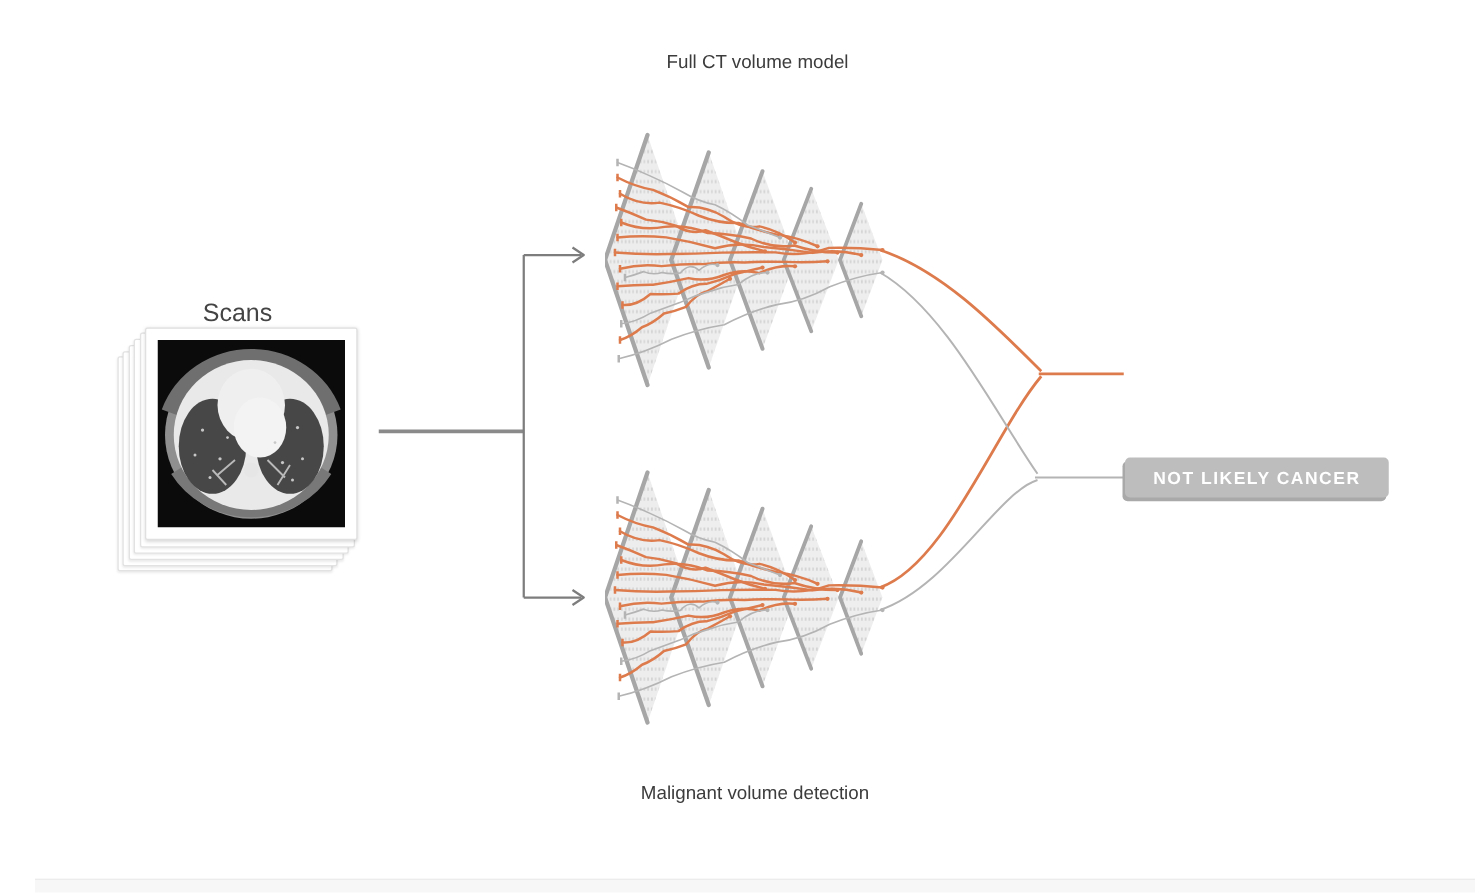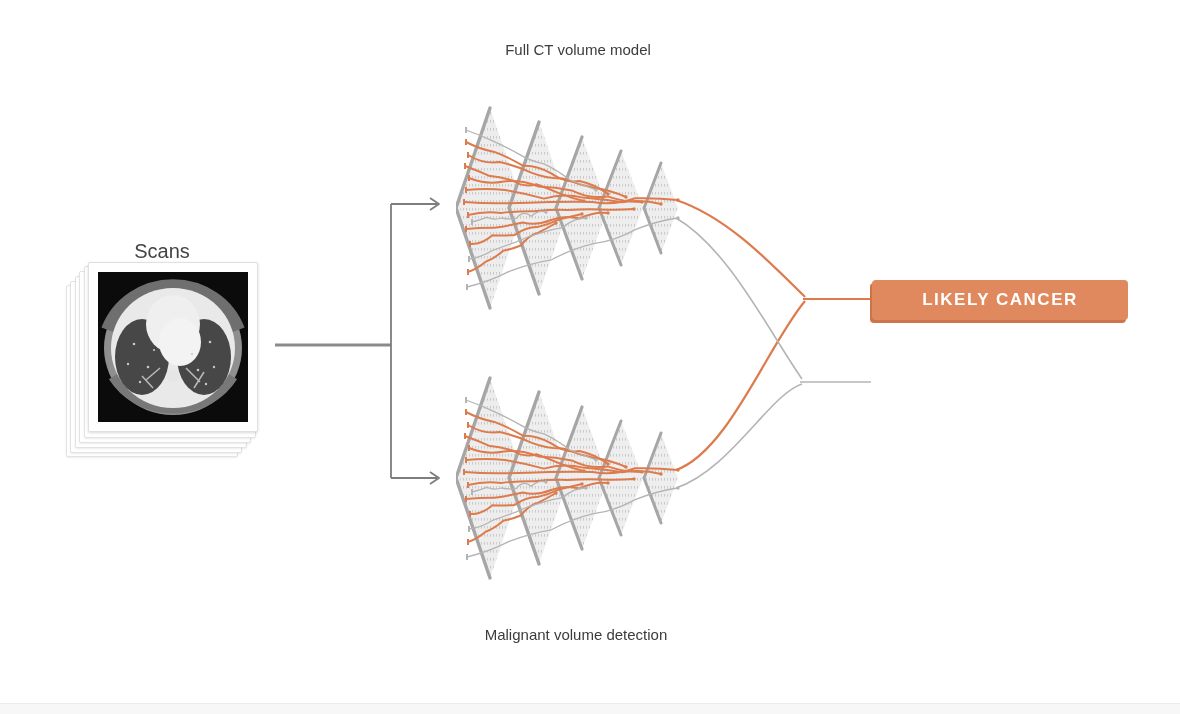--- a/index.html
+++ b/index.html
@@ -1,17 +1,17 @@
 <!DOCTYPE html>
 <html><head>
 <meta charset="utf-8">
 <style>
   html,body{margin:0;padding:0;background:#ffffff;}
   body{width:1180px;height:714px;font-family:"Liberation Sans",sans-serif;overflow:hidden;}
-  .stage{position:relative;width:1020px;height:714px;background:#ffffff;}
+  .stage{position:relative;width:1020px;height:714px;background:#ffffff;margin-left:28px;}
 
   .label{position:absolute;color:#3c3c3c;font-size:15px;white-space:nowrap;transform:translateX(-50%);}
   .label-top{left:578px;top:41px;}
   .label-bottom{left:576px;top:626px;}
   .label-scans{left:162px;top:240px;font-size:20px;color:#444;}
 
   
   .scan-stack{position:absolute;left:88px;top:262px;width:170px;height:170px;}
   .stack-layer{position:absolute;width:170px;height:170px;background:#fff;
     border:1px solid #e2e2e2;border-radius:2px;box-shadow:0 1px 2px rgba(0,0,0,.08);}
@@ -229,18 +229,18 @@
         <circle cx="130" cy="116" r="1.7" fill="#b4b4b4"></circle>
         <path d="M11,185 Q32.1,180.1 53.2,169.4 Q74.3,161.2 95.4,157.8 Q116.5,146.6 137.6,141.7 Q158.7,139.1 179.8,127.4 Q200.9,119.0 222.0,116.0" fill="none" stroke="#b4b4b4" stroke-width="1.3" stroke-linecap="round"></path>
         <rect x="10" y="182" width="2" height="6" fill="#b4b4b4"></rect>
         <circle cx="222" cy="116" r="1.7" fill="#b4b4b4"></circle>
         <path d="M16,120 Q23.4,118.1 30.8,115.3 Q38.2,118.4 45.6,116.0 Q53.0,117.7 60.4,116.3 Q67.8,107.5 75.2,114.3 Q82.6,107.7 90.0,110.0" fill="none" stroke="#b4b4b4" stroke-width="1.3" stroke-linecap="round"></path>
         <rect x="15" y="117" width="2" height="6" fill="#b4b4b4"></rect>
         <circle cx="90" cy="110" r="1.7" fill="#b4b4b4"></circle>
       </g>
   </svg>
 
-  <div class="badge badge-likely">
-    <span>LIKELY CANCER</span>
+  <div class="badge badge-notlikely">
+    <span>NOT LIKELY CANCER</span>
   </div>
 
   <div class="footer-strip"></div>
 </div>
 
 </body></html>

